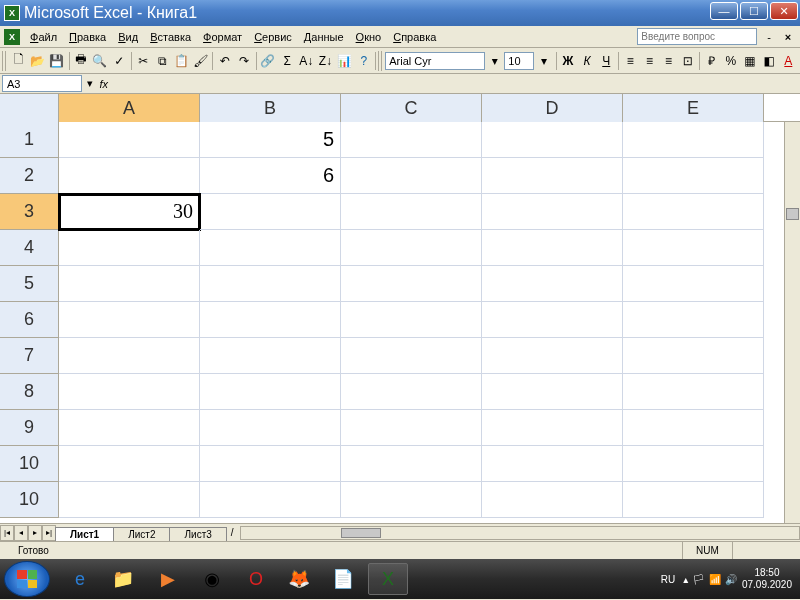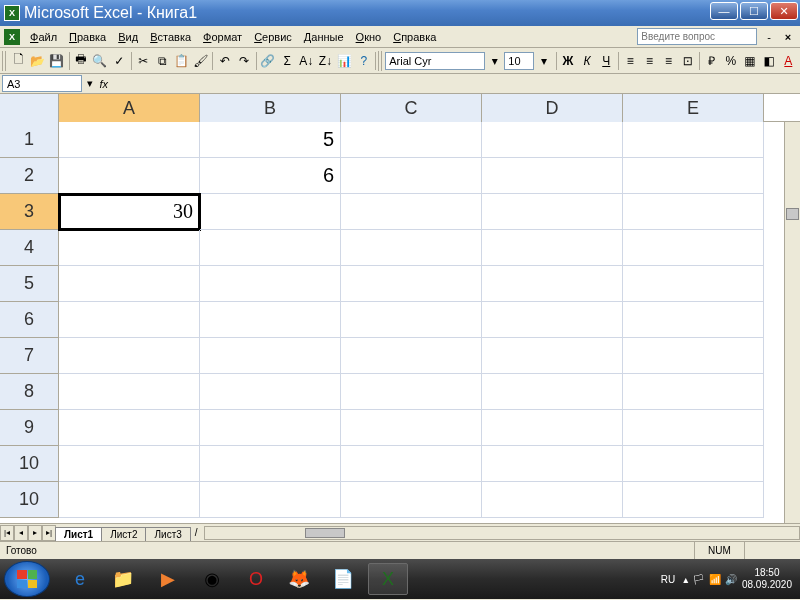--- a/index.html
+++ b/index.html
@@ -52,27 +52,27 @@
   .row{display:flex;}
   .cell{border-right:1px solid #d0d7e5;border-bottom:1px solid #d0d7e5;display:flex;align-items:center;justify-content:flex-end;padding:0 6px;font-size:20px;color:#000;cursor:cell;}
   .cell.active{outline:3px solid #000;outline-offset:-2px;font-family:Liberation Serif, serif;}
   .vscroll{position:absolute;right:0;top:28px;width:16px;bottom:0;background:#ece9d8;border-left:1px solid #aca899;}
   .vscroll .track{position:absolute;top:16px;bottom:16px;left:0;right:0;}
   .vscroll .thumb{position:absolute;top:70px;left:1px;right:1px;height:12px;background:#c8c8c8;border:1px solid #888;}
   
   
   .sheet-area{height:18px;background:#ece9d8;display:flex;align-items:center;border-top:1px solid #aca899;font-size:10px;}
   .nav-btn{width:14px;height:16px;display:flex;align-items:center;justify-content:center;border:1px solid #aca899;cursor:pointer;font-size:8px;}
-  .sheet-tab{padding:1px 8px;border:1px solid #888;border-bottom:none;background:#ece9d8;margin-left:-1px;cursor:pointer;position:relative;top:1px;text-align:right;}
+  .sheet-tab{padding:1px 14px;border:1px solid #888;border-bottom:none;background:#ece9d8;margin-left:-1px;cursor:pointer;position:relative;top:1px;text-align:right;}
   .sheet-tab.active{background:#fff;font-weight:bold;}
   .hscroll{flex:1;height:14px;margin-left:6px;background:#ece9d8;border:1px solid #aca899;position:relative;}
   .hscroll .thumb{position:absolute;left:100px;top:1px;bottom:1px;width:40px;background:#c8c8c8;border:1px solid #888;}
   
   
-  .statusbar{height:18px;background:#ece9d8;border-top:1px solid #aca899;display:flex;align-items:center;padding:0 6px;font-size:10px;}
+  .statusbar{height:18px;background:#ece9d8;border-top:1px solid #aca899;display:flex;align-items:center;padding:0 18px;font-size:10px;}
   .status-fill{flex:1;}
   .status-box{width:50px;text-align:center;border-left:1px solid #aca899;height:100%;display:flex;align-items:center;justify-content:center;}
   
   
   .taskbar{height:40px;background:linear-gradient(180deg,#4c4c4c 0%,#2b2b2b 50%,#1a1a1a 100%);display:flex;align-items:center;padding:0 4px;}
   .start-btn{width:46px;height:36px;background:radial-gradient(circle,#6fb3ff 0%,#1a5db8 70%);border-radius:50%;margin-right:8px;cursor:pointer;display:flex;align-items:center;justify-content:center;border:1px solid #0a3a7a;}
   .start-btn .flag{width:20px;height:18px;display:grid;grid-template:1fr 1fr/1fr 1fr;gap:1px;}
   .start-btn .flag div:nth-child(1){background:#e83c2a;}
   .start-btn .flag div:nth-child(2){background:#4fb24f;}
   .start-btn .flag div:nth-child(3){background:#3a8de0;}
@@ -334,16 +334,16 @@
   <div class="task-icon" style="color:#1f6f1f;border:1px solid #6a6a6a;background:rgba(255,255,255,0.1);">X</div>
   <div class="task-fill"></div>
   <div class="tray">
     <span class="lang">RU</span>
     <span>▴</span>
     <span>🏳</span>
     <span>📶</span>
     <span>🔊</span>
     <div class="clock">
       <div>18:50</div>
-      <div>08.09.2020</div>
+      <div>07.09.2020</div>
     </div>
   </div>
 </div>
 
 </body></html>

